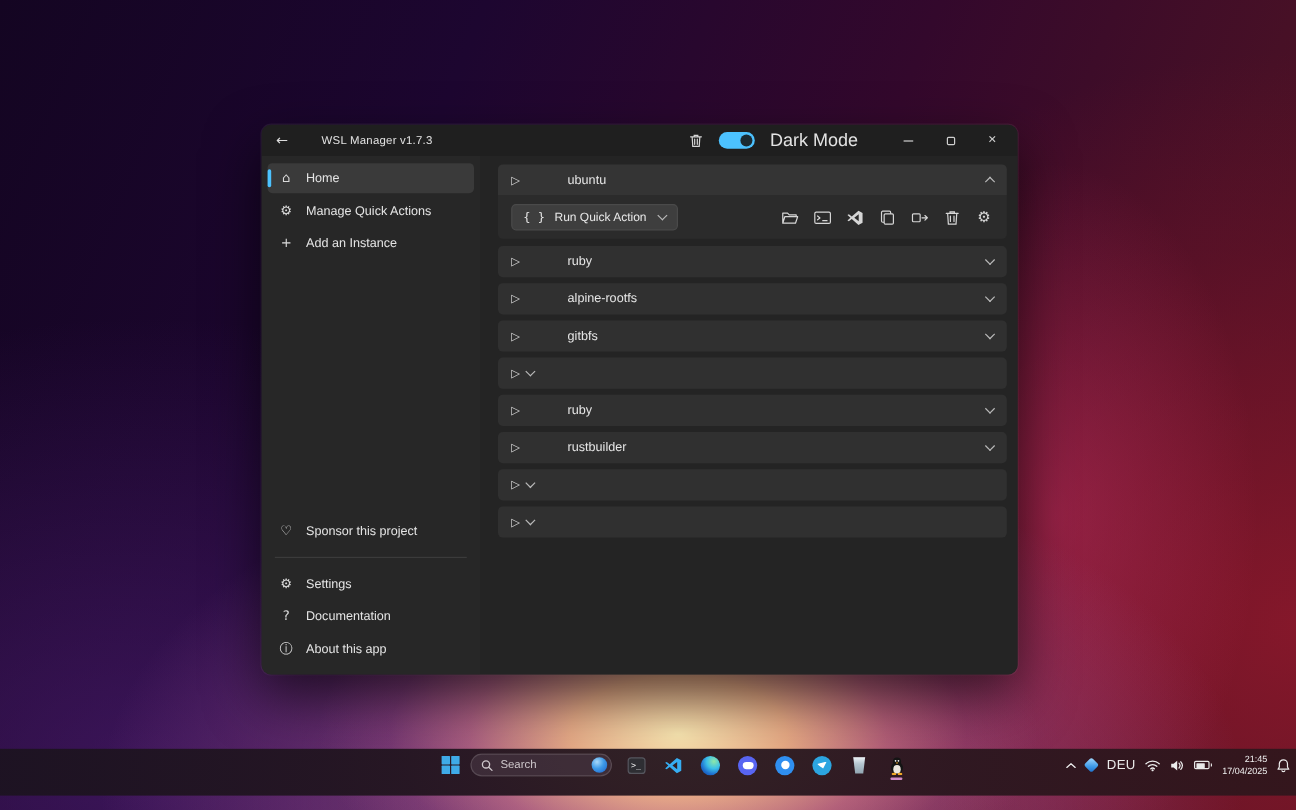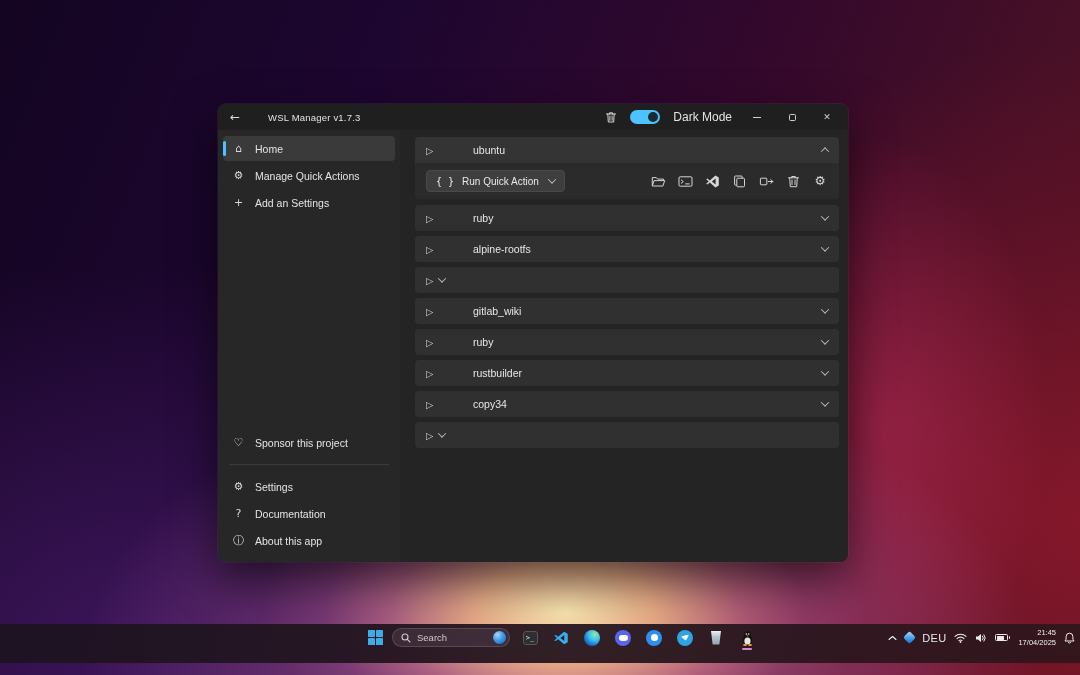--- a/index.html
+++ b/index.html
@@ -25,21 +25,21 @@
     box-shadow:0 18px 45px rgba(0,0,0,0.6), 0 0 0 1px rgba(255,255,255,0.07);
     display:flex; flex-direction:column;
   }
   .titlebar { height:26px; flex:0 0 26px; background:#1f1f1f; display:flex; align-items:center; padding:0 10px 0 12px; color:#e6e6e6; }
   .back-arrow { font-size:12px; color:#dcdcdc; width:24px; font-family:"DejaVu Sans",sans-serif; cursor:default; }
   .win-title { font-size:9.5px; color:#e3e3e3; margin-left:14px; letter-spacing:0.2px;text-align:center; }
   .tb-right { margin-left:auto; display:flex; align-items:center; gap:13px; }
   .tb-bin svg { display:block; }
   .toggle { width:30px; height:14px; border-radius:7px; background:var(--accent,#4CC2FF); position:relative; cursor:pointer; }
   .toggle .knob { position:absolute; right:2px; top:2px; width:10px; height:10px; border-radius:50%; background:#1b2b33; }
-  .dm-label { font-size:12px; color:#e3e3e3; margin-right:1px; }
+  .dm-label { font-size:15px; color:#e3e3e3; margin-right:18px; }
   .cap-btn { width:22px; height:18px; display:flex; align-items:center; justify-content:center; color:#cfcfcf; font-size:10px; }
   .min-glyph { width:8px; height:1px; background:#cfcfcf; display:block; }
   .max-glyph { width:7px; height:7px; border:1px solid #cfcfcf; border-radius:1.5px; display:block; }
   .close-glyph { font-family:"DejaVu Sans",sans-serif; font-size:9px; }
 
   .win-body { flex:1; display:flex; min-height:0; }
 
   
   .sidebar { width:182px; flex:0 0 182px; background:#272727; display:flex; flex-direction:column; padding:5px 3px 8px 3px; }
   .side-item { height:25px; margin:1px 2px; border-radius:4px; display:flex; align-items:center; padding:0 9px; gap:10px; color:#e4e4e4; font-size:10.5px; position:relative; cursor:pointer; }
@@ -142,21 +142,21 @@
         <span class="accent-bar"></span>
         <span class="side-ico">⌂</span>
         <span>Home</span>
       </div>
       <div class="side-item">
         <span class="side-ico">⚙</span>
         <span>Manage Quick Actions</span>
       </div>
       <div class="side-item">
         <span class="side-ico">+</span>
-        <span>Add an Settings</span>
+        <span>Add an Instance</span>
       </div>
 
       <div class="side-footer">
         <div class="side-item">
           <span class="side-ico">♡</span>
           <span>Sponsor this project</span>
         </div>
         <div class="side-divider"></div>
         <div class="side-item">
           <span class="side-ico">⚙</span>
@@ -229,40 +229,39 @@
         <span class="inst-label">ruby</span>
         <span class="chev down"></span>
       </div>
       <div class="inst-row">
         <span class="play-ico">▷</span>
         <span class="inst-label">alpine-rootfs</span>
         <span class="chev down"></span>
       </div>
       <div class="inst-row">
         <span class="play-ico">▷</span>
-        <span class="chev down"></span>
-      </div>
-      <div class="inst-row">
-        <span class="play-ico">▷</span>
-        <span class="inst-label">gitlab_wiki</span>
+        <span class="inst-label">gitbfs</span>
+        <span class="chev down"></span>
+      </div>
+      <div class="inst-row">
+        <span class="play-ico">▷</span>
         <span class="chev down"></span>
       </div>
       <div class="inst-row">
         <span class="play-ico">▷</span>
         <span class="inst-label">ruby</span>
         <span class="chev down"></span>
       </div>
       <div class="inst-row">
         <span class="play-ico">▷</span>
         <span class="inst-label">rustbuilder</span>
         <span class="chev down"></span>
       </div>
       <div class="inst-row">
         <span class="play-ico">▷</span>
-        <span class="inst-label">copy34</span>
         <span class="chev down"></span>
       </div>
       <div class="inst-row">
         <span class="play-ico">▷</span>
         <span class="chev down"></span>
       </div>
 
     </div>
   </div>
 </div>

